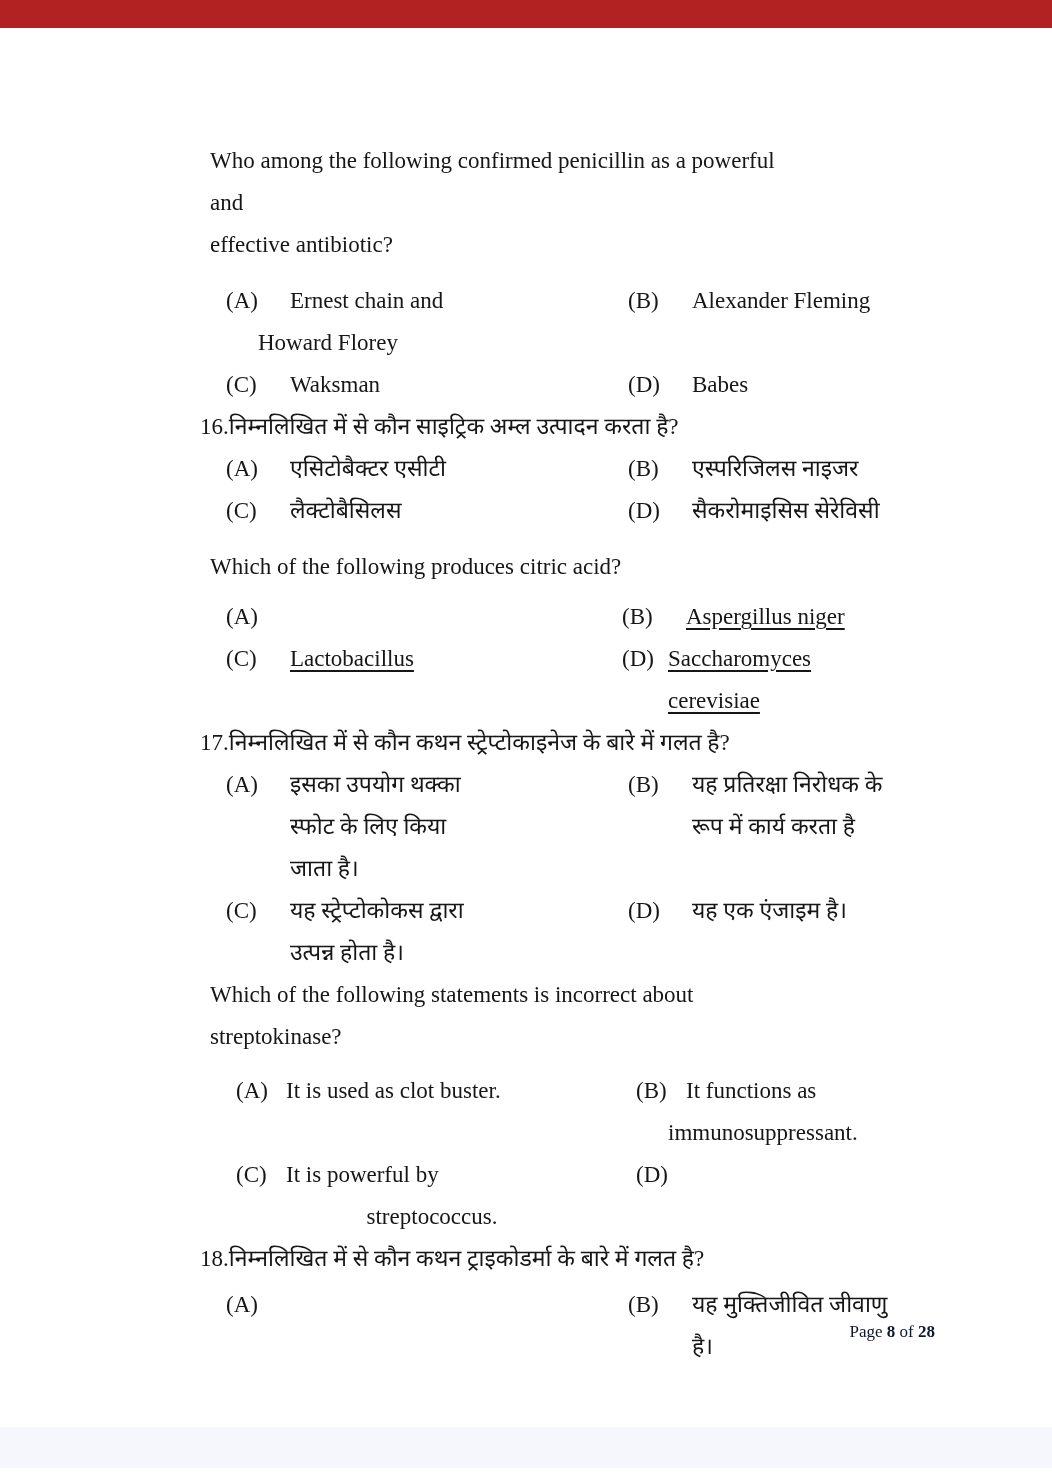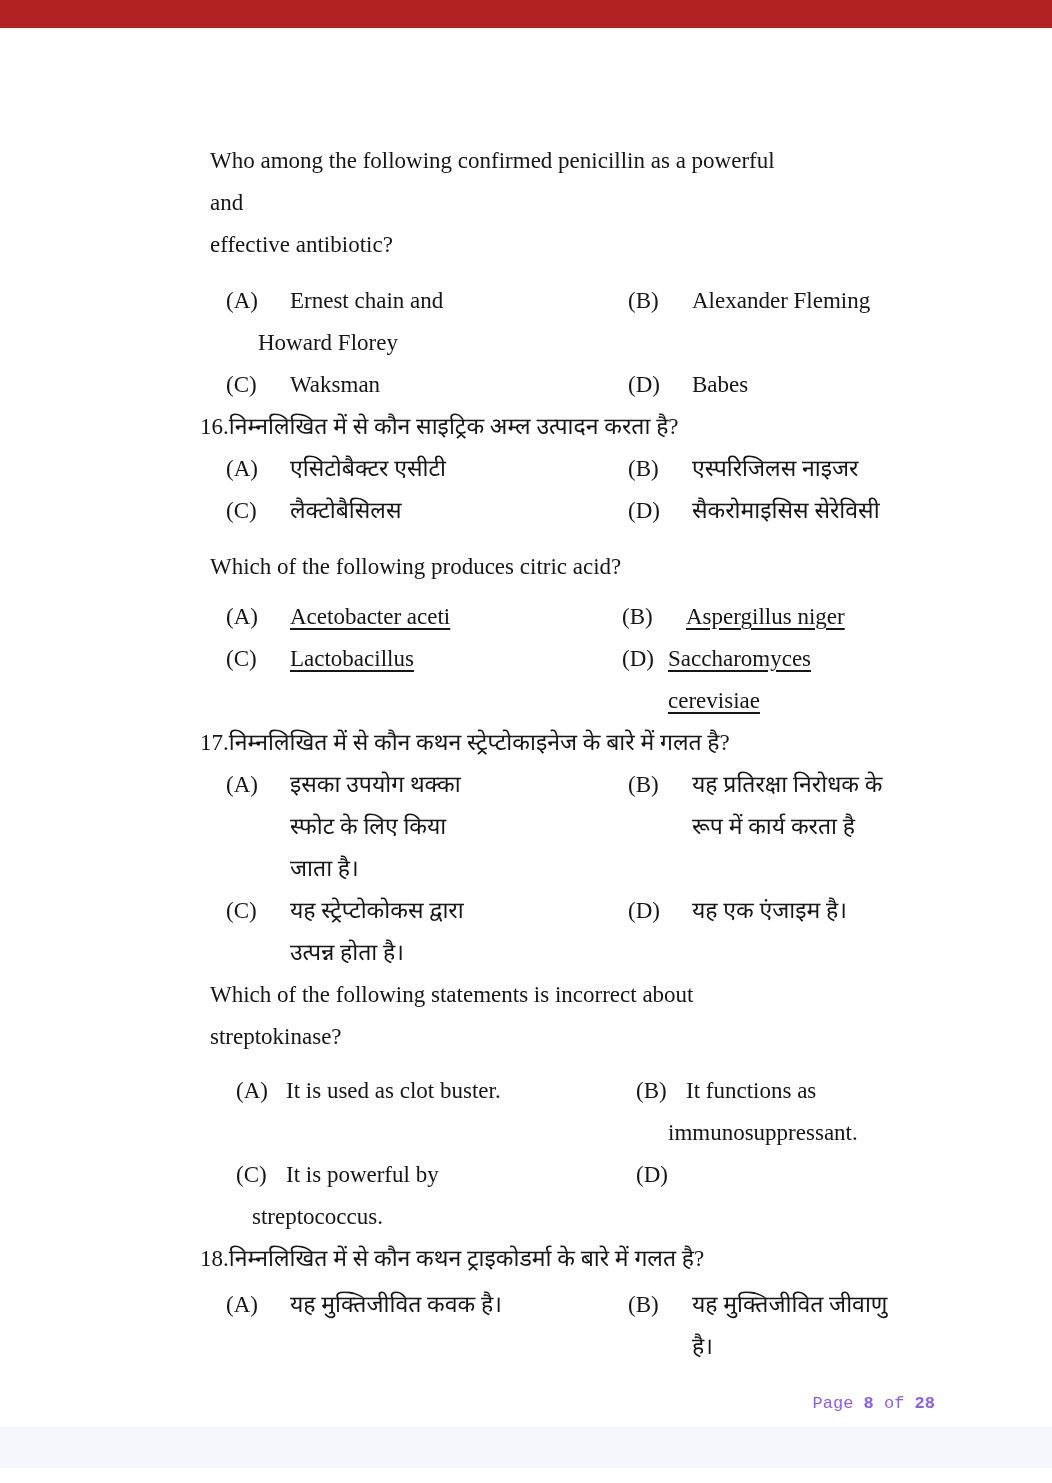--- a/index.html
+++ b/index.html
@@ -28,29 +28,29 @@
   .en-c .cell-r{padding-left:24px;}
   .en-u .cell-r{padding-left:10px;}
   .opt-label{width:64px;flex-shrink:0;}
   .en-c .opt-label{width:50px;}
   .label-tight{width:46px;}
   .opt-lines{flex:1;}
   .line{display:block;}
   .u{text-decoration:underline;text-underline-offset:4px;}
   .ind-a{margin-left:-32px;}  
   .ind-b{margin-left:-18px;}  
-  .ind-c{margin-left:-34px;}  
+  .ind-c{margin-left:-34px;text-align:center;}  
   .mt14{margin-top:14px;}
   .mt12{margin-top:12px;}
   .mt8{margin-top:8px;}
   .mt4{margin-top:4px;}
   .footer{
-    position:absolute;top:1392px;right:117px;
-    font-family:Liberation Mono, monospace;
-    font-size:17px;line-height:24px;color:#8b5cf6;
+    position:absolute;top:1320px;right:117px;
+    font-family:Liberation Serif, serif;
+    font-size:17px;line-height:24px;color:#0f172a;
   }
   .footer b{font-weight:bold;}
 </style>
 </head>
 <body>
 
 <div class="top-bar"></div>
 
 <div class="content">
 
@@ -119,23 +119,20 @@
         </div>
     </div>
   </div>
 
   <div class="q-en mt14">
     <span class="line">Which of the following produces citric acid?</span>
   </div>
   <div class="opt-row mt8 en-u">
     <div class="cell-l">
       <span class="opt-label">(A)</span>
-      <div class="opt-lines">
-          <span class="line u">Acetobacter aceti</span>
-        </div>
     </div>
     <div class="cell-r">
       <span class="opt-label">(B)</span>
       <div class="opt-lines">
           <span class="line u">Aspergillus niger</span>
         </div>
     </div>
   </div>
   <div class="opt-row en-u">
     <div class="cell-l">
@@ -218,23 +215,20 @@
       <span class="opt-label label-tight">(D)</span>
     </div>
   </div>
 
   <div class="q-hi">
     <span class="q-num">18.</span><span>निम्नलिखित में से कौन कथन ट्राइकोडर्मा के बारे में गलत है?</span>
   </div>
   <div class="opt-row mt4">
     <div class="cell-l">
       <span class="opt-label">(A)</span>
-      <div class="opt-lines">
-          <span class="line">यह मुक्तिजीवित कवक है।</span>
-        </div>
     </div>
     <div class="cell-r">
       <span class="opt-label">(B)</span>
       <div class="opt-lines">
         <span class="line">यह मुक्तिजीवित जीवाणु</span>
         <span class="line">है।</span>
       </div>
     </div>
   </div>
 

